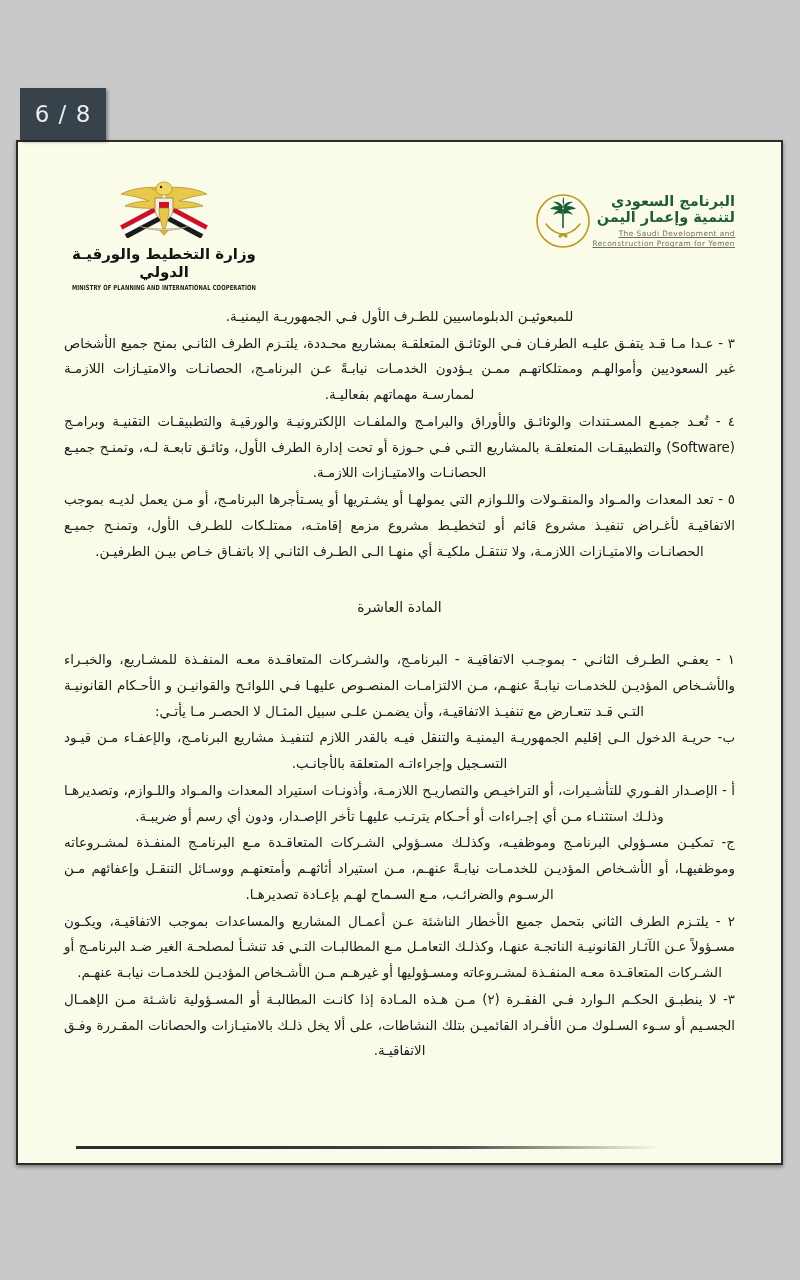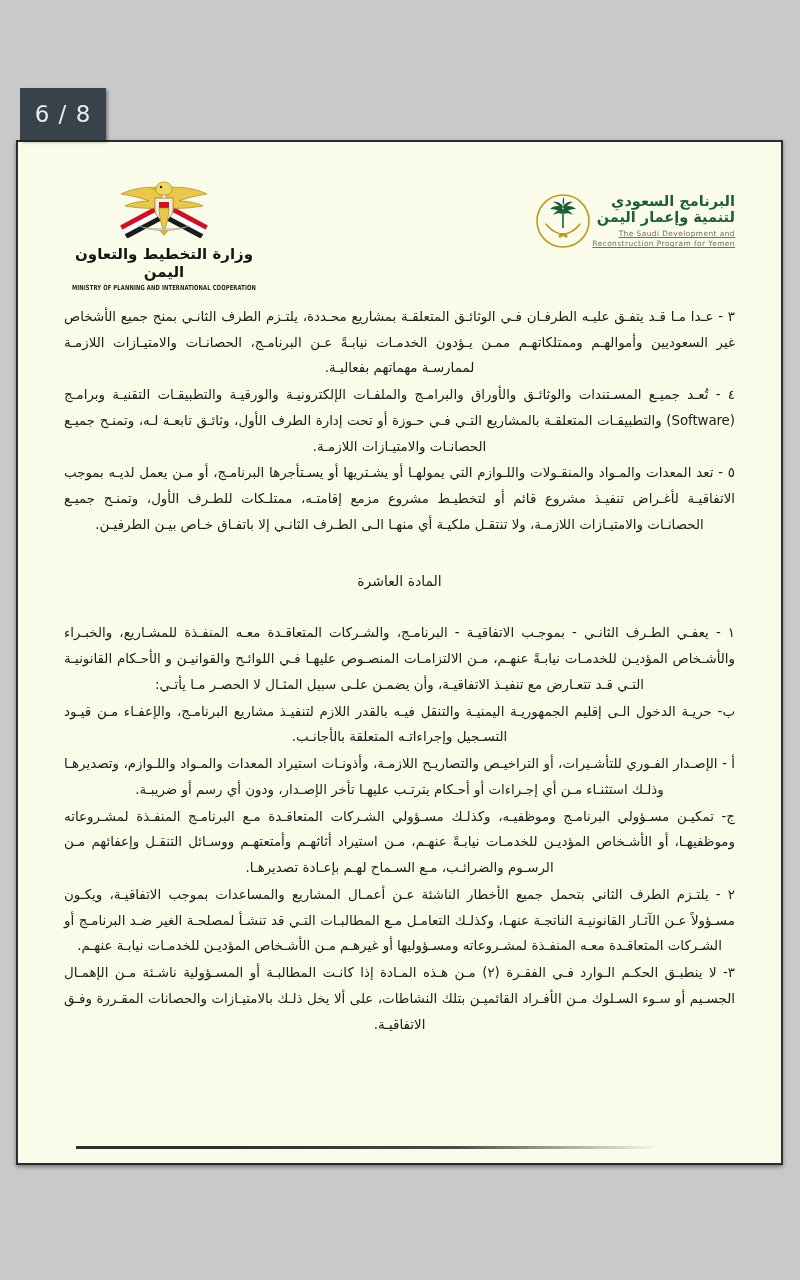--- a/index.html
+++ b/index.html
@@ -196,21 +196,21 @@
             <circle cx="52" cy="11" r="1.2" fill="#2a2208"></circle>
 
             <path d="M46 22 L64 22 L64 34 C64 40 58 44 55 46 C52 44 46 40 46 34 Z" fill="#f4efe0" stroke="#9a7c16" stroke-width="0.8"></path>
             <path d="M50 26 L60 26 L60 31 C60 34 57 36 55 37 C53 36 50 34 50 31 Z" fill="#ce1126"></path>
 
             <path d="M50 32 C50 40 52 48 55 56 C58 48 60 40 60 32 Z" fill="#e8c84a" stroke="#9a7c16" stroke-width="0.6"></path>
             <path d="M48 52 L55 60 L62 52 C58 55 52 55 48 52 Z" fill="#d8b33a"></path>
 
             <path d="M30 50 C42 56 68 56 80 50 C68 54 42 54 30 50 Z" fill="#e2e0d0" stroke="#8f8a70" stroke-width="0.5"></path>
           </svg>
-          <div class="ministry-arabic">وزارة التخطيط والتعاون اليمن</div>
+          <div class="ministry-arabic">وزارة التخطيط والورقيـة الدولي</div>
           <div class="ministry-caption">MINISTRY OF PLANNING AND INTERNATIONAL COOPERATION</div>
         </div>
 
         <div class="saudi-logo">
           <div class="saudi-text">
             <div class="saudi-ar-1">البرنامج السعودي</div>
             <div class="saudi-ar-2">لتنمية وإعمار اليمن</div>
             <div class="saudi-en">
               <div>The Saudi Development and</div>
               <div>Reconstruction Program for Yemen</div>
@@ -238,20 +238,21 @@
             <g fill="#b99b23">
               <path d="M30 41 l4 3 -2 2 -4 -3 Z"></path>
               <path d="M28 41 l-4 3 2 2 4 -3 Z"></path>
             </g>
           </svg>
         </div>
 
       </div>
 
       <div id="doc-body">
+        <p class="para-intro">للمبعوثيـن الدبلوماسيين للطـرف الأول فـي الجمهوريـة اليمنيـة.</p>
         <p>٣ - عـدا مـا قـد يتفـق عليـه الطرفـان فـي الوثائـق المتعلقـة بمشاريع محـددة، يلتـزم الطرف الثانـي بمنح جميع الأشخاص غير السعوديين وأموالهـم وممتلكاتهـم ممـن يـؤدون الخدمـات نيابـةً عـن البرنامـج، الحصانـات والامتيـازات اللازمـة لممارسـة مهماتهم بفعاليـة.</p>
         <p>٤ - تُعـد جميـع المسـتندات والوثائـق والأوراق والبرامـج والملفـات الإلكترونيـة والورقيـة والتطبيقـات التقنيـة وبرامـج (Software) والتطبيقـات المتعلقـة بالمشاريع التـي فـي حـوزة أو تحت إدارة الطرف الأول، وثائـق تابعـة لـه، وتمنـح جميـع الحصانـات والامتيـازات اللازمـة.</p>
         <p>٥ - تعد المعدات والمـواد والمنقـولات واللـوازم التي يمولهـا أو يشـتريها أو يسـتأجرها البرنامـج، أو مـن يعمل لديـه بموجب الاتفاقيـة لأغـراض تنفيـذ مشروع قائم أو لتخطيـط مشروع مزمع إقامتـه، ممتلـكات للطـرف الأول، وتمنـح جميـع الحصانـات والامتيـازات اللازمـة، ولا تنتقـل ملكيـة أي منهـا الـى الطـرف الثانـي إلا باتفـاق خـاص بيـن الطرفيـن.</p>
 
         <p class="article-heading">المادة العاشرة</p>
 
         <p>١ - يعفـي الطـرف الثانـي - بموجـب الاتفاقيـة - البرنامـج، والشـركات المتعاقـدة معـه المنفـذة للمشـاريع، والخبـراء والأشـخاص المؤديـن للخدمـات نيابـةً عنهـم، مـن الالتزامـات المنصـوص عليهـا فـي اللوائـح والقوانيـن و الأحـكام القانونيـة التـي قـد تتعـارض مع تنفيـذ الاتفاقيـة، وأن يضمـن علـى سبيل المثـال لا الحصـر مـا يأتـي:</p>
         <p>ب- حريـة الدخول الـى إقليم الجمهوريـة اليمنيـة والتنقل فيـه بالقدر اللازم لتنفيـذ مشاريع البرنامـج، والإعفـاء مـن قيـود التسـجيل وإجراءاتـه المتعلقة بالأجانـب.</p>
         <p>أ - الإصـدار الفـوري للتأشـيرات، أو التراخيـص والتصاريـح اللازمـة، وأذونـات استيراد المعدات والمـواد واللـوازم، وتصديرهـا وذلـك استثنـاء مـن أي إجـراءات أو أحـكام يترتـب عليهـا تأخر الإصـدار، ودون أي رسم أو ضريبـة.</p>
         <p>ج- تمكيـن مسـؤولي البرنامـج وموظفيـه، وكذلـك مسـؤولي الشـركات المتعاقـدة مـع البرنامـج المنفـذة لمشـروعاته وموظفيهـا، أو الأشـخاص المؤديـن للخدمـات نيابـةً عنهـم، مـن استيراد أثاثهـم وأمتعتهـم ووسـائل التنقـل وإعفائهم مـن الرسـوم والضرائـب، مـع السـماح لهـم بإعـادة تصديرهـا.</p>

